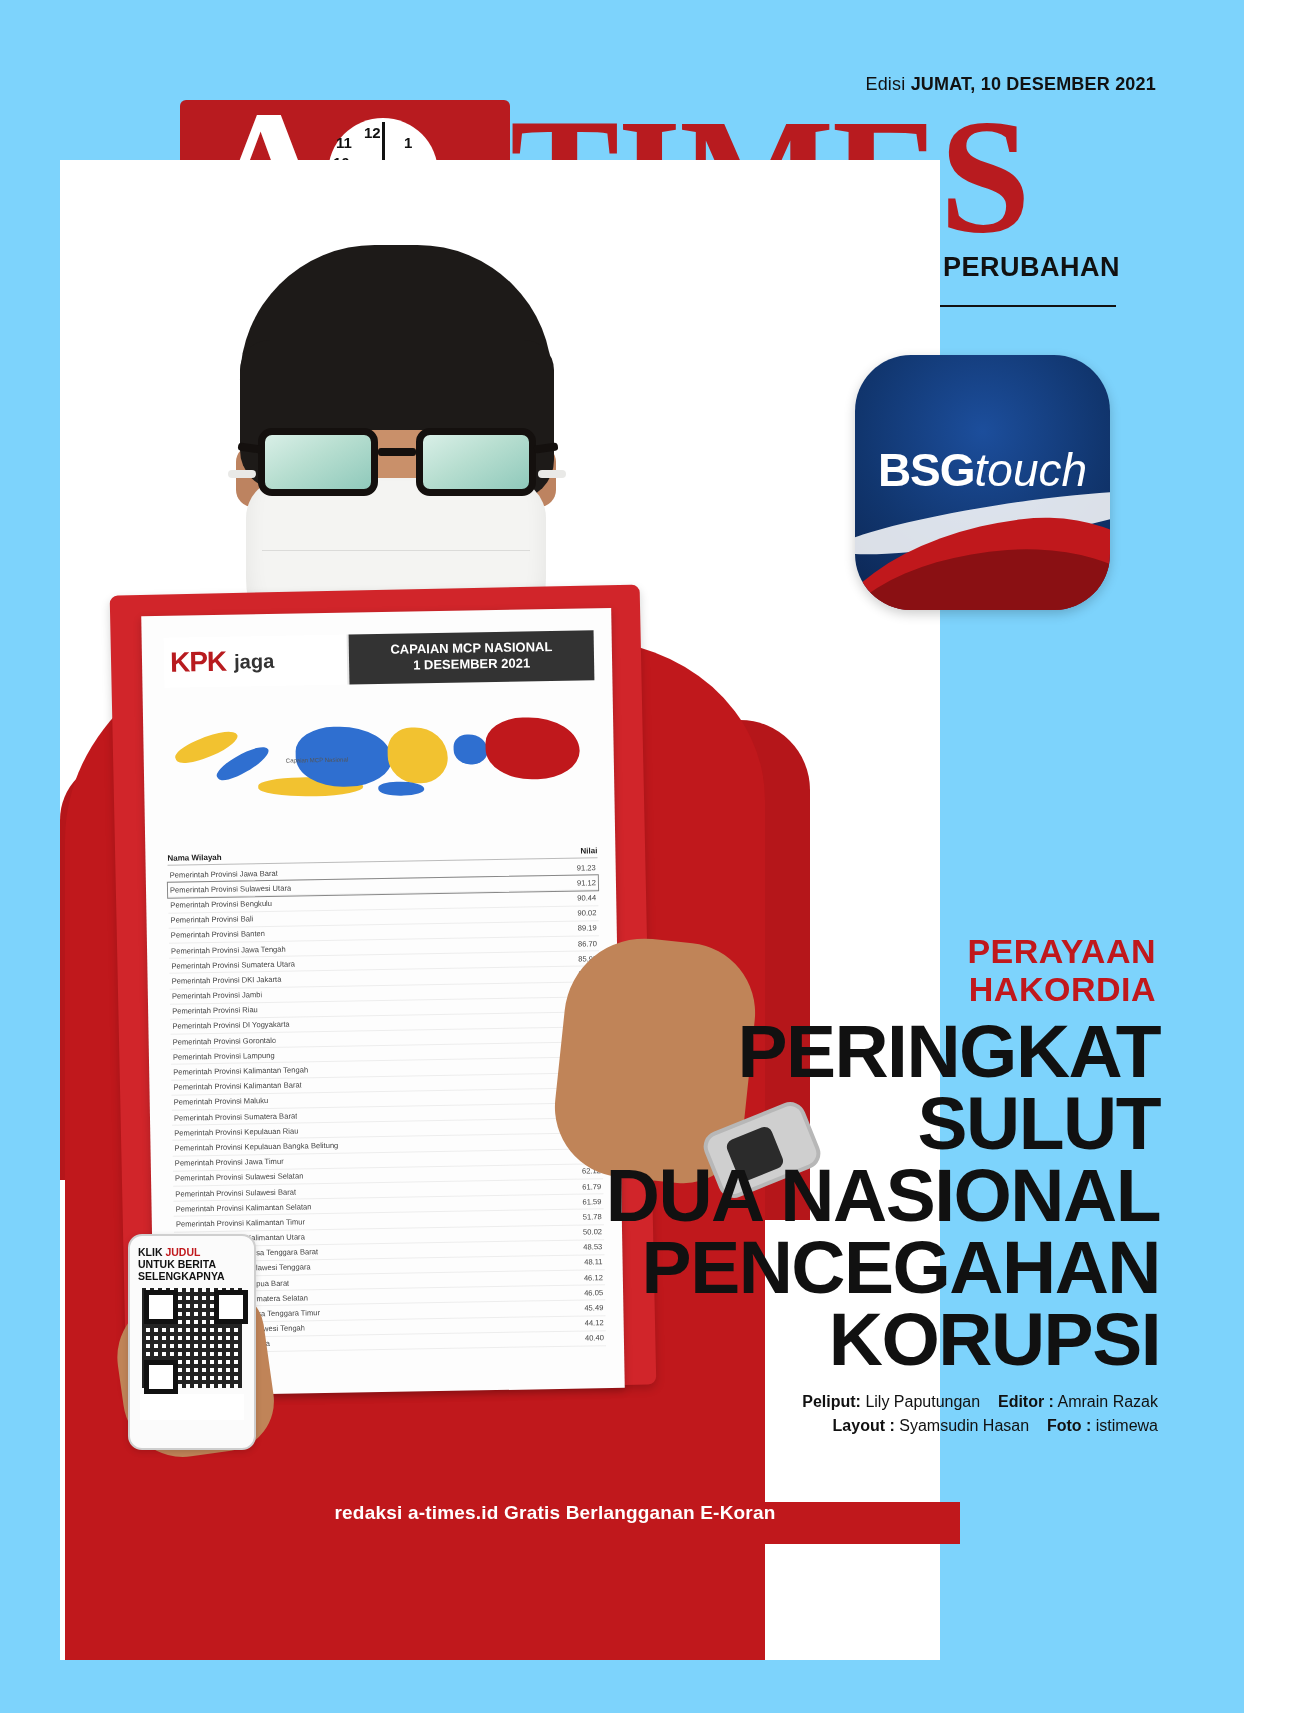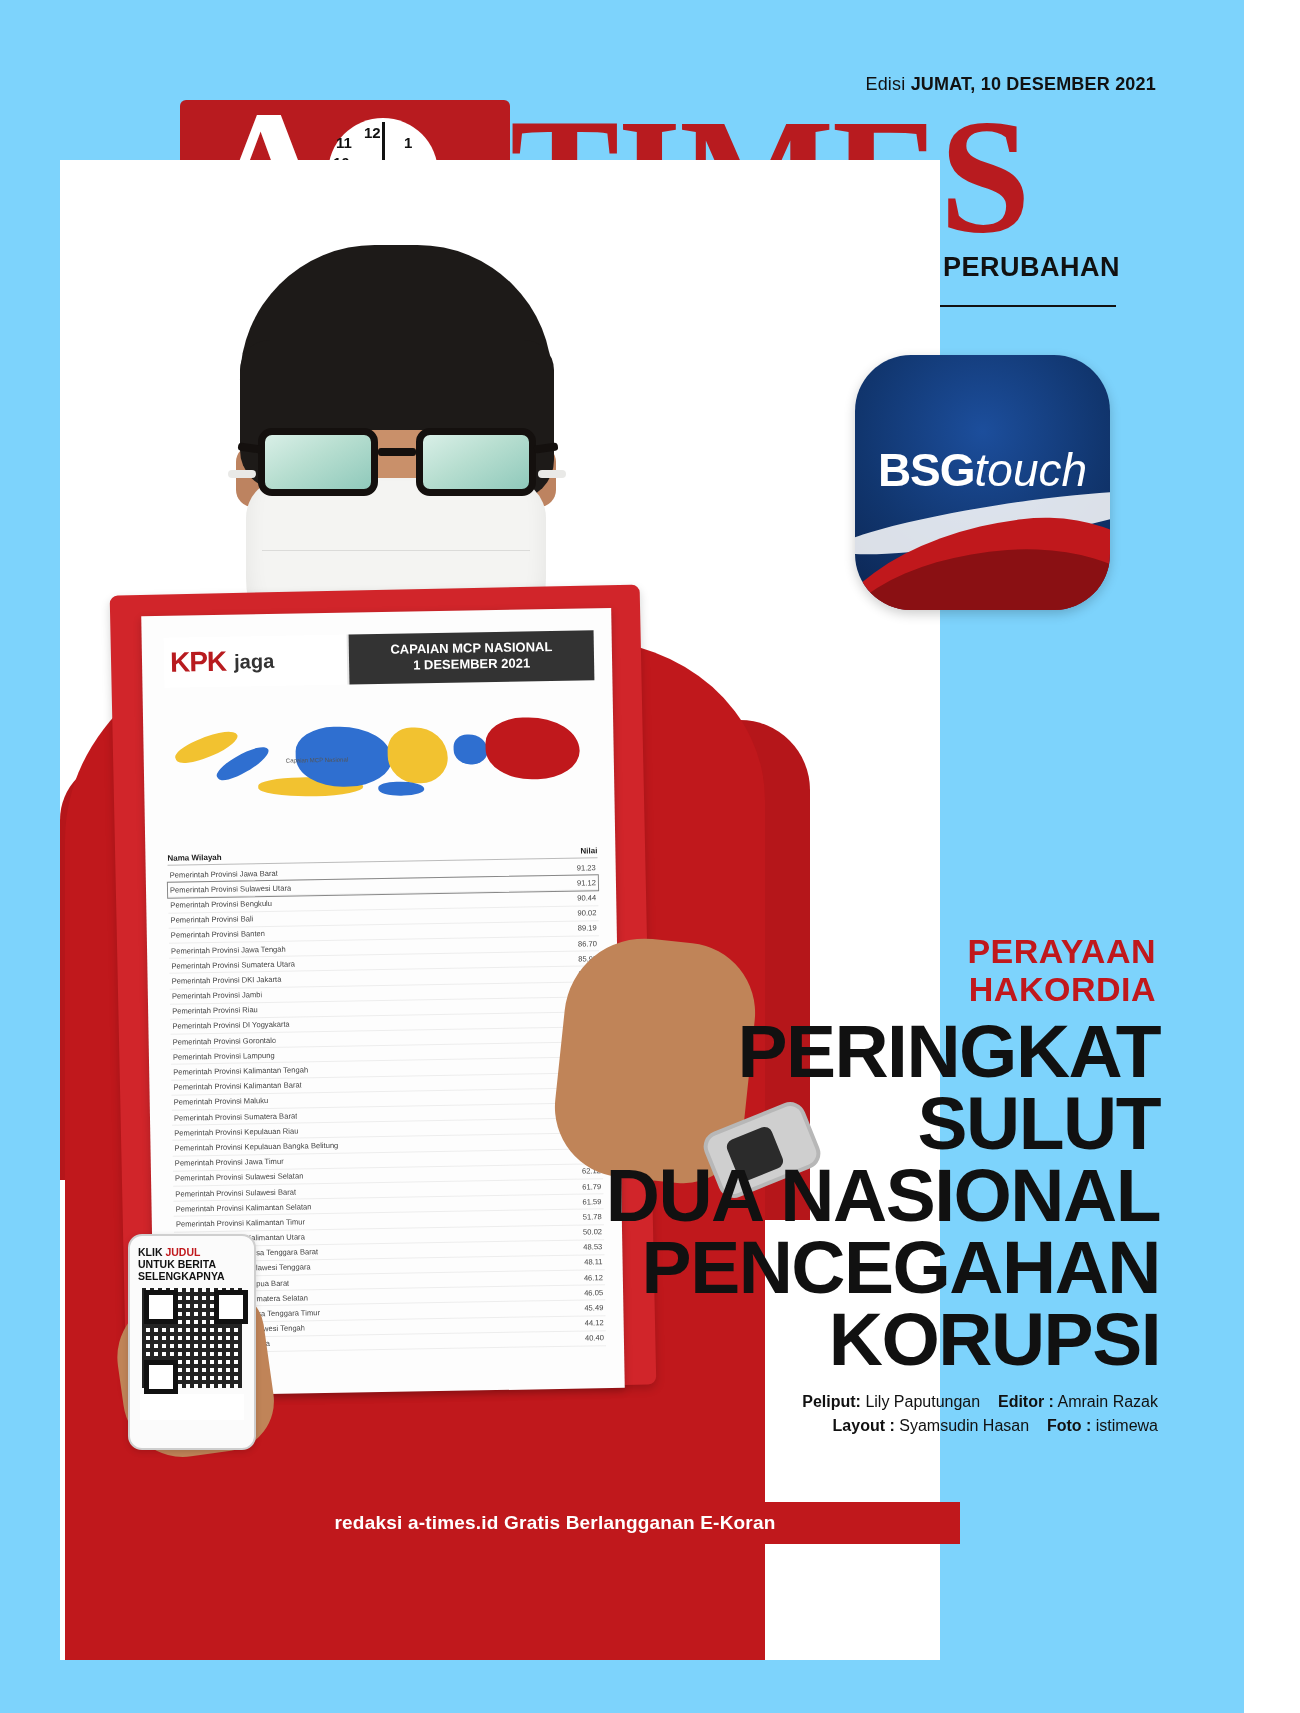--- a/index.html
+++ b/index.html
@@ -642,21 +642,21 @@
 
   
   .footer-bar {
     position: absolute;
     left: 160px;
     top: 1502px;
     width: 790px;
     height: 42px;
     background: #c0181c;
     display: flex;
-    align-items: center;
+    align-items: flex-start;
     justify-content: center;
   }
   .footer-bar .ftxt {
     color: #ffffff;
     font-size: 19px;
     font-weight: bold;
     letter-spacing: 0.2px;
   }
   .footer-stripe-l, .footer-stripe-r {
     position: absolute;

